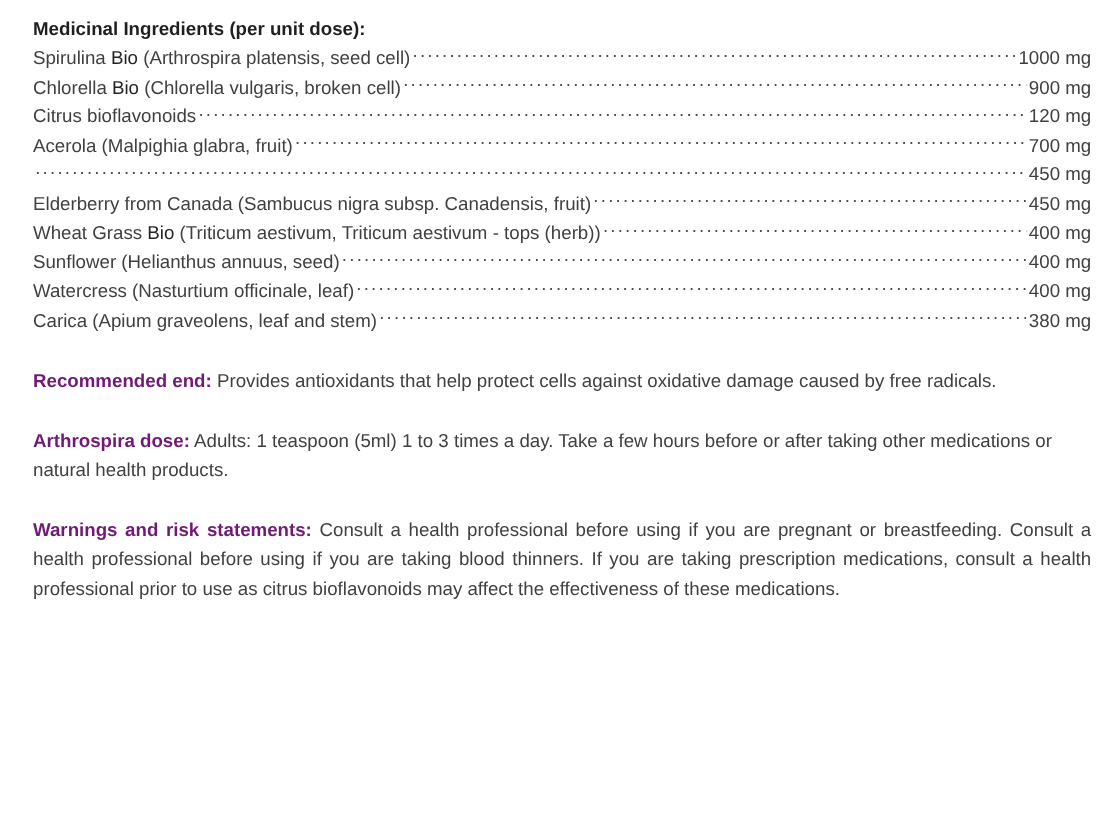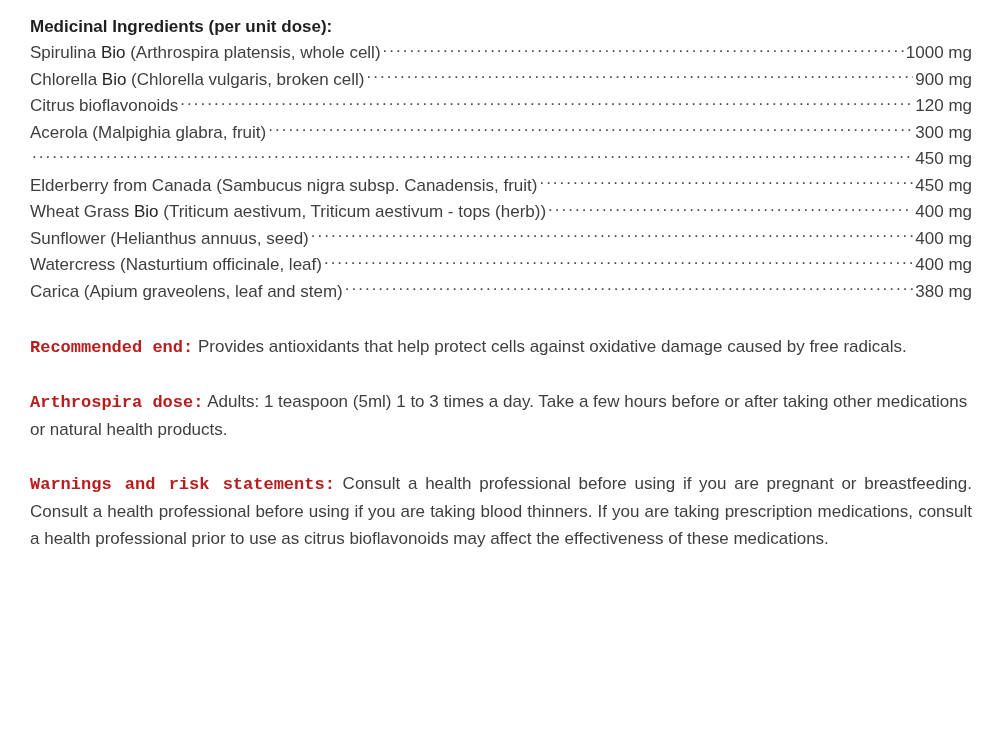--- a/index.html
+++ b/index.html
@@ -12,21 +12,21 @@
     height: 740px;
     overflow: hidden;
     font-family: "Liberation Sans", sans-serif;
     color: #3f3f3f;
     -webkit-font-smoothing: antialiased;
   }
   .page {
     box-sizing: border-box;
     width: 1004px;
     height: 524px;
-    padding: 14px 32px 20px 30px;
+    padding: 14px 12px 20px 30px;
     background: #ffffff;
   }
   .list-title {
     font-size: 17px;
     line-height: 26px;
     font-weight: bold;
     color: #1f1f1f;
   }
   .ingredient-list {
     margin: 0;
@@ -68,54 +68,53 @@
   .sections {
     margin-top: 28px;
   }
   .section {
     font-size: 17px;
     line-height: 27px;
     margin: 0 0 27px 0;
   }
   .section .label {
     font-weight: bold;
-    color: #b91c1c;
-    font-family: Liberation Mono, monospace;
+    color: #701a75;
   }
   .section.justify {
     text-align: justify;
   }
 </style>
 </head>
 <body>
 
 <div class="page">
 
   <div class="list-title">Medicinal Ingredients (per unit dose):</div>
 
   <div class="ingredient-list">
       <div class="ingredient-row">
-      <span class="name"><span>Spirulina </span><b>Bio</b><span> (Arthrospira platensis, whole cell)</span></span>
+      <span class="name"><span>Spirulina </span><b>Bio</b><span> (Arthrospira platensis, seed cell)</span></span>
       <span class="leader"></span>
       <span class="amount">1000 mg</span>
     </div>
       <div class="ingredient-row">
       <span class="name"><span>Chlorella </span><b>Bio</b><span> (Chlorella vulgaris, broken cell) </span></span>
       <span class="leader"></span>
       <span class="amount">900 mg</span>
     </div>
       <div class="ingredient-row">
       <span class="name"><span>Citrus bioflavonoids</span><b></b><span></span></span>
       <span class="leader"></span>
       <span class="amount">120 mg</span>
     </div>
       <div class="ingredient-row">
       <span class="name"><span>Acerola (Malpighia glabra, fruit)</span><b></b><span></span></span>
       <span class="leader"></span>
-      <span class="amount">300 mg</span>
+      <span class="amount">700 mg</span>
     </div>
       <div class="ingredient-row">
       <span class="leader"></span>
       <span class="amount">450 mg</span>
     </div>
       <div class="ingredient-row">
       <span class="name"><span>Elderberry from Canada (Sambucus nigra subsp. Canadensis, fruit) </span><b></b><span></span></span>
       <span class="leader"></span>
       <span class="amount">450 mg</span>
     </div>

